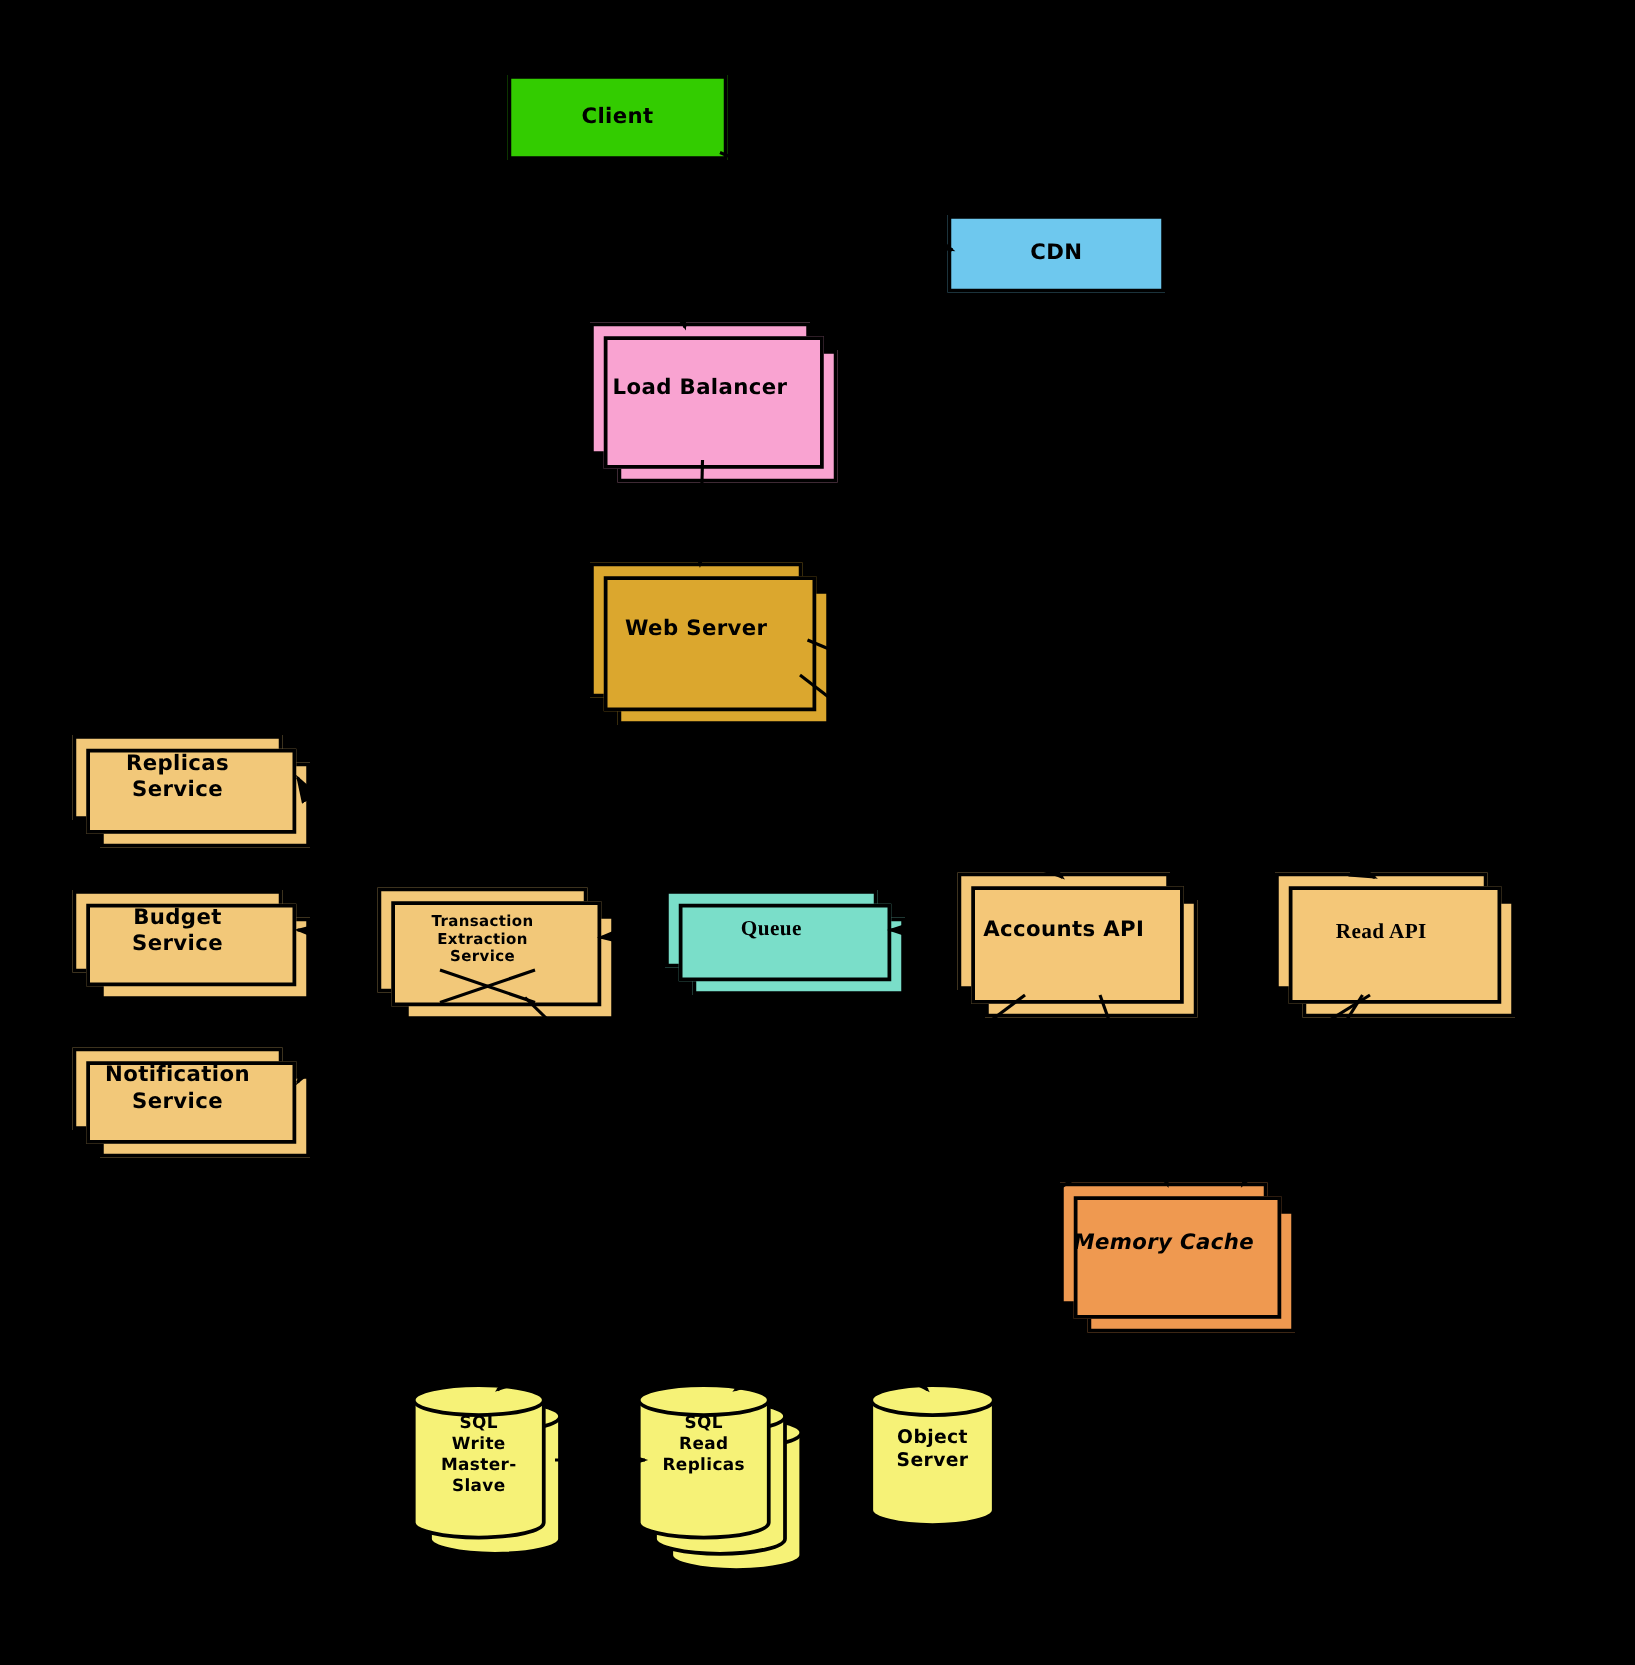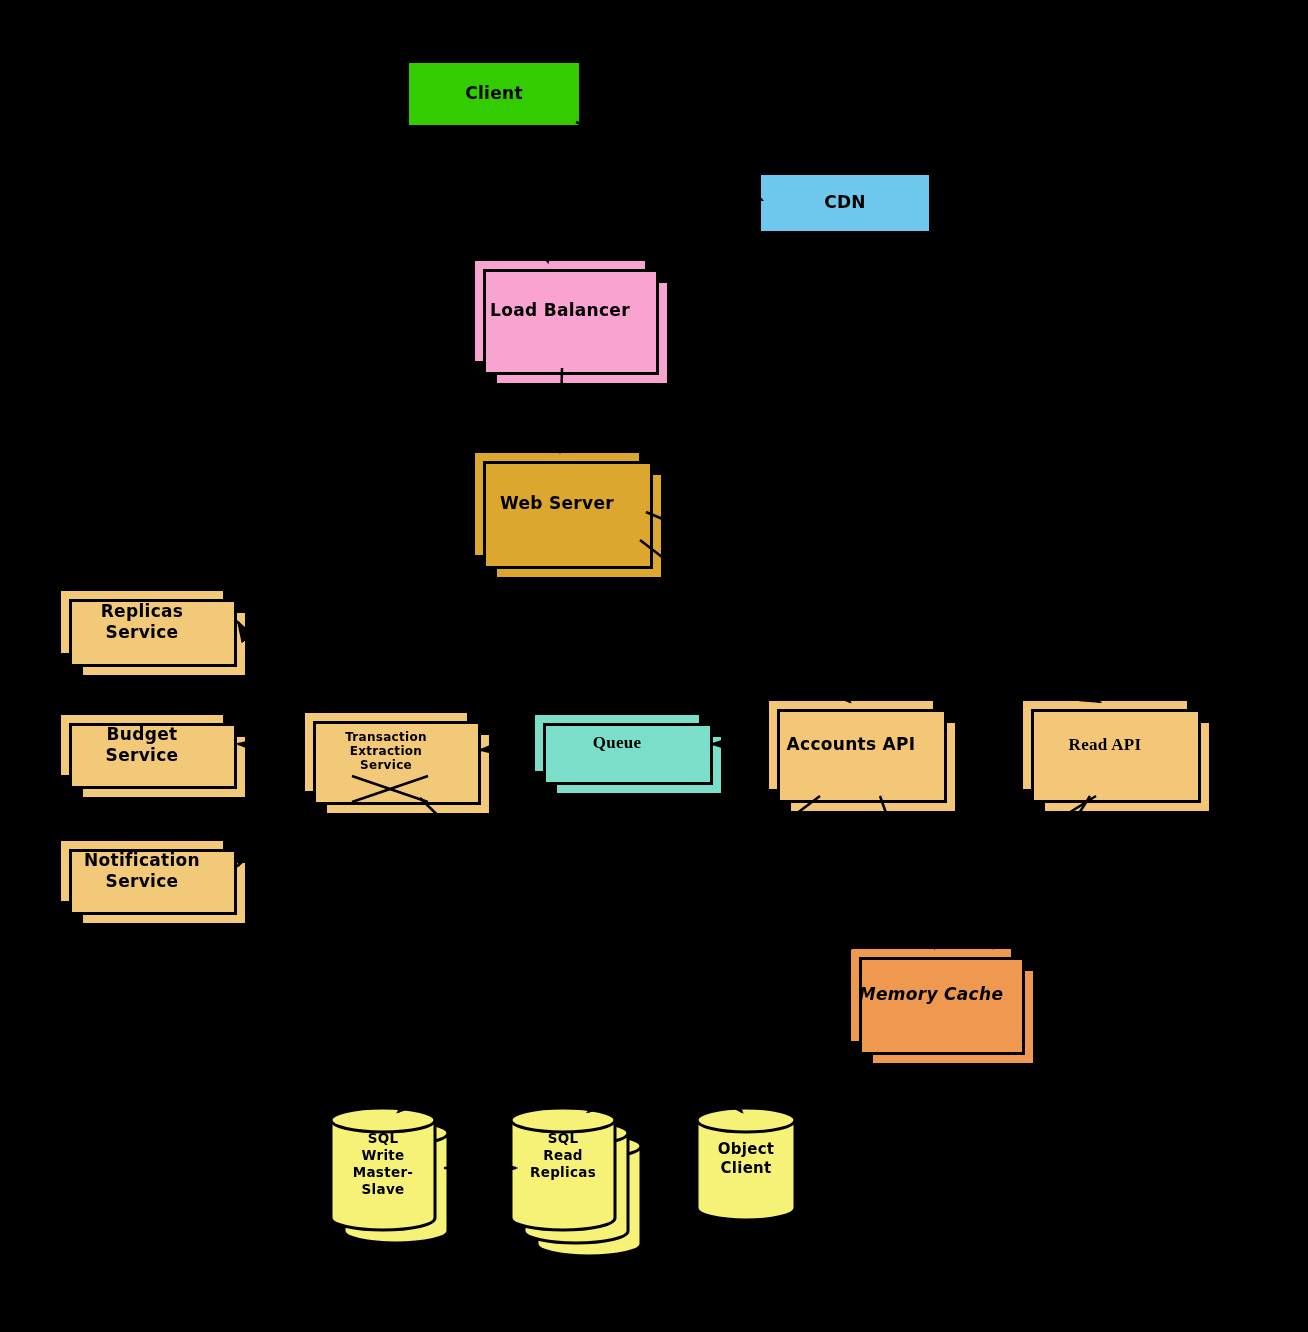--- a/index.html
+++ b/index.html
@@ -172,21 +172,21 @@
 Read
 Replicas</span>
   </div>
 
   <div class="node cyl n-objstore">
     <svg class="cyl-svg main" viewBox="0 0 104 118" preserveAspectRatio="none">
       <path class="cyl-fill" d="M3,14 L3,102 A49,12 0 0 0 101,102 L101,14"></path>
       <ellipse class="cyl-fill" cx="52" cy="14" rx="49" ry="12"></ellipse>
     </svg>
     <span class="label">Object
-Client</span>
+Server</span>
   </div>
 
   <svg class="edges">
     <defs>
       <marker id="arrowhead" markerWidth="10" markerHeight="8" refX="8" refY="3" orient="auto" markerUnits="strokeWidth">
         <path d="M0,0 L9,3 L0,6 z" fill="#000"></path>
       </marker>
     </defs>
     <line x1="584" y1="94" x2="762" y2="92" marker-end="url(#arrowhead)"></line>
     <line x1="576" y1="122" x2="762" y2="200" marker-end="url(#arrowhead)"></line>

